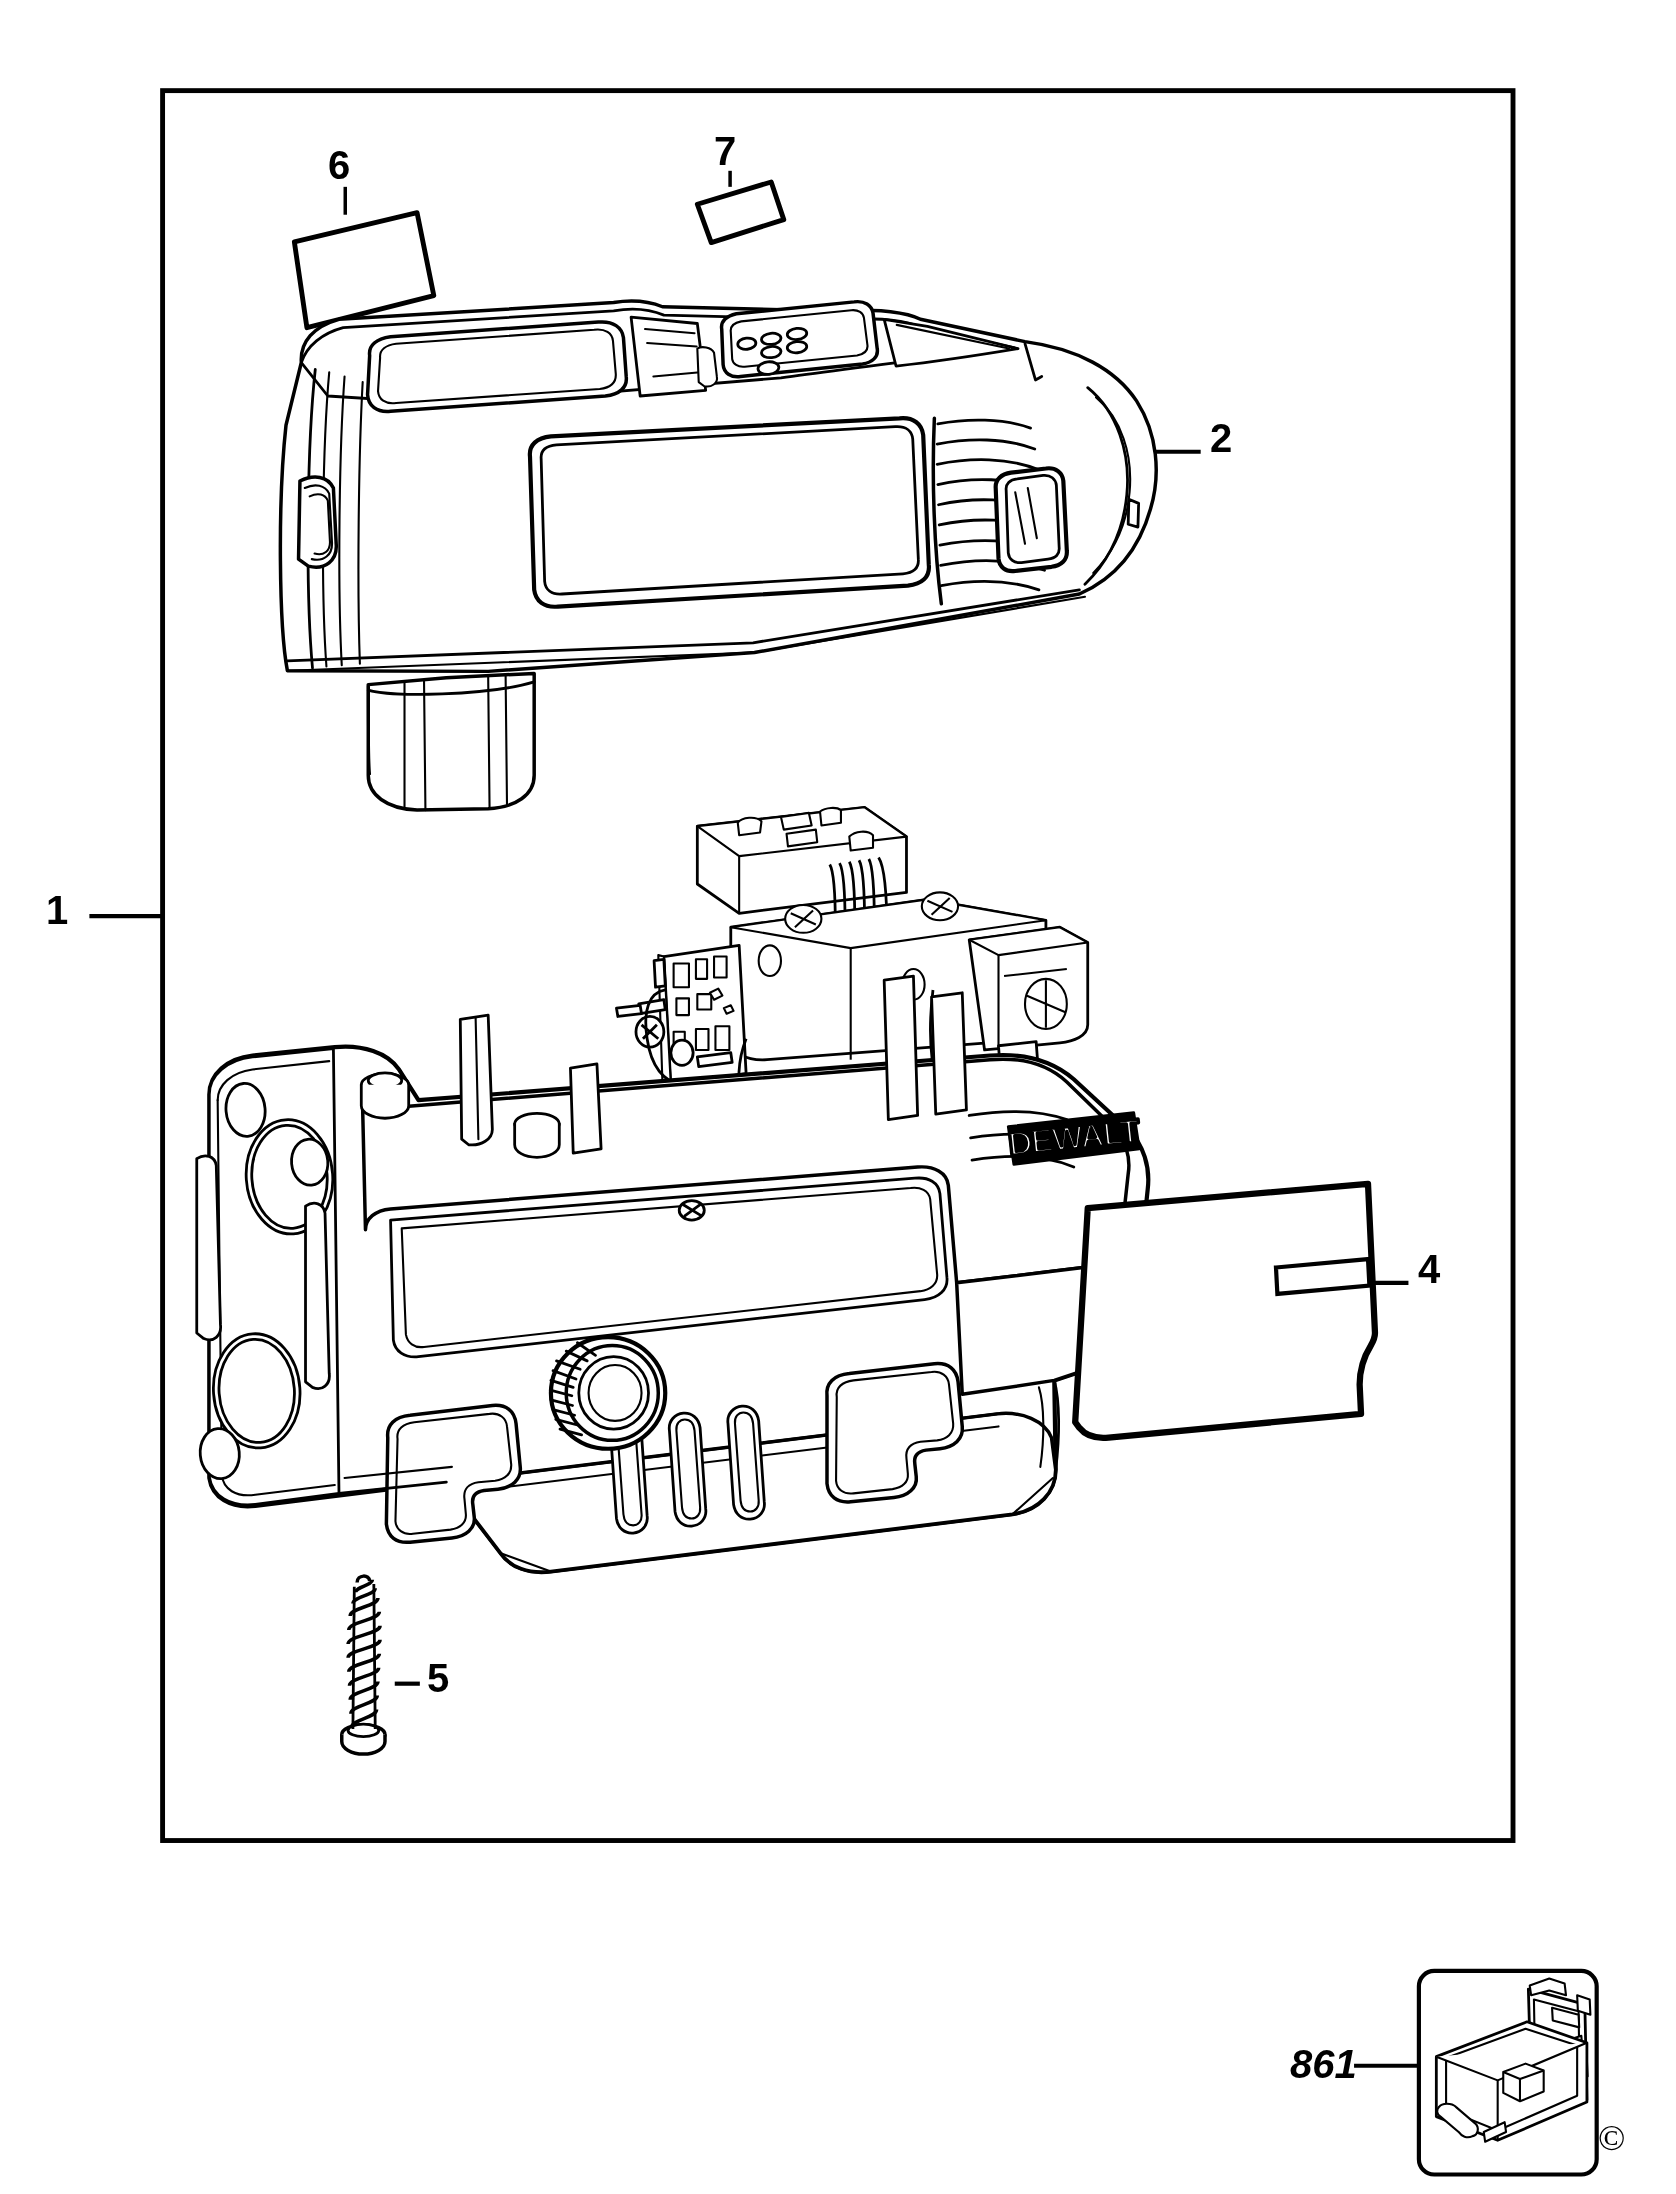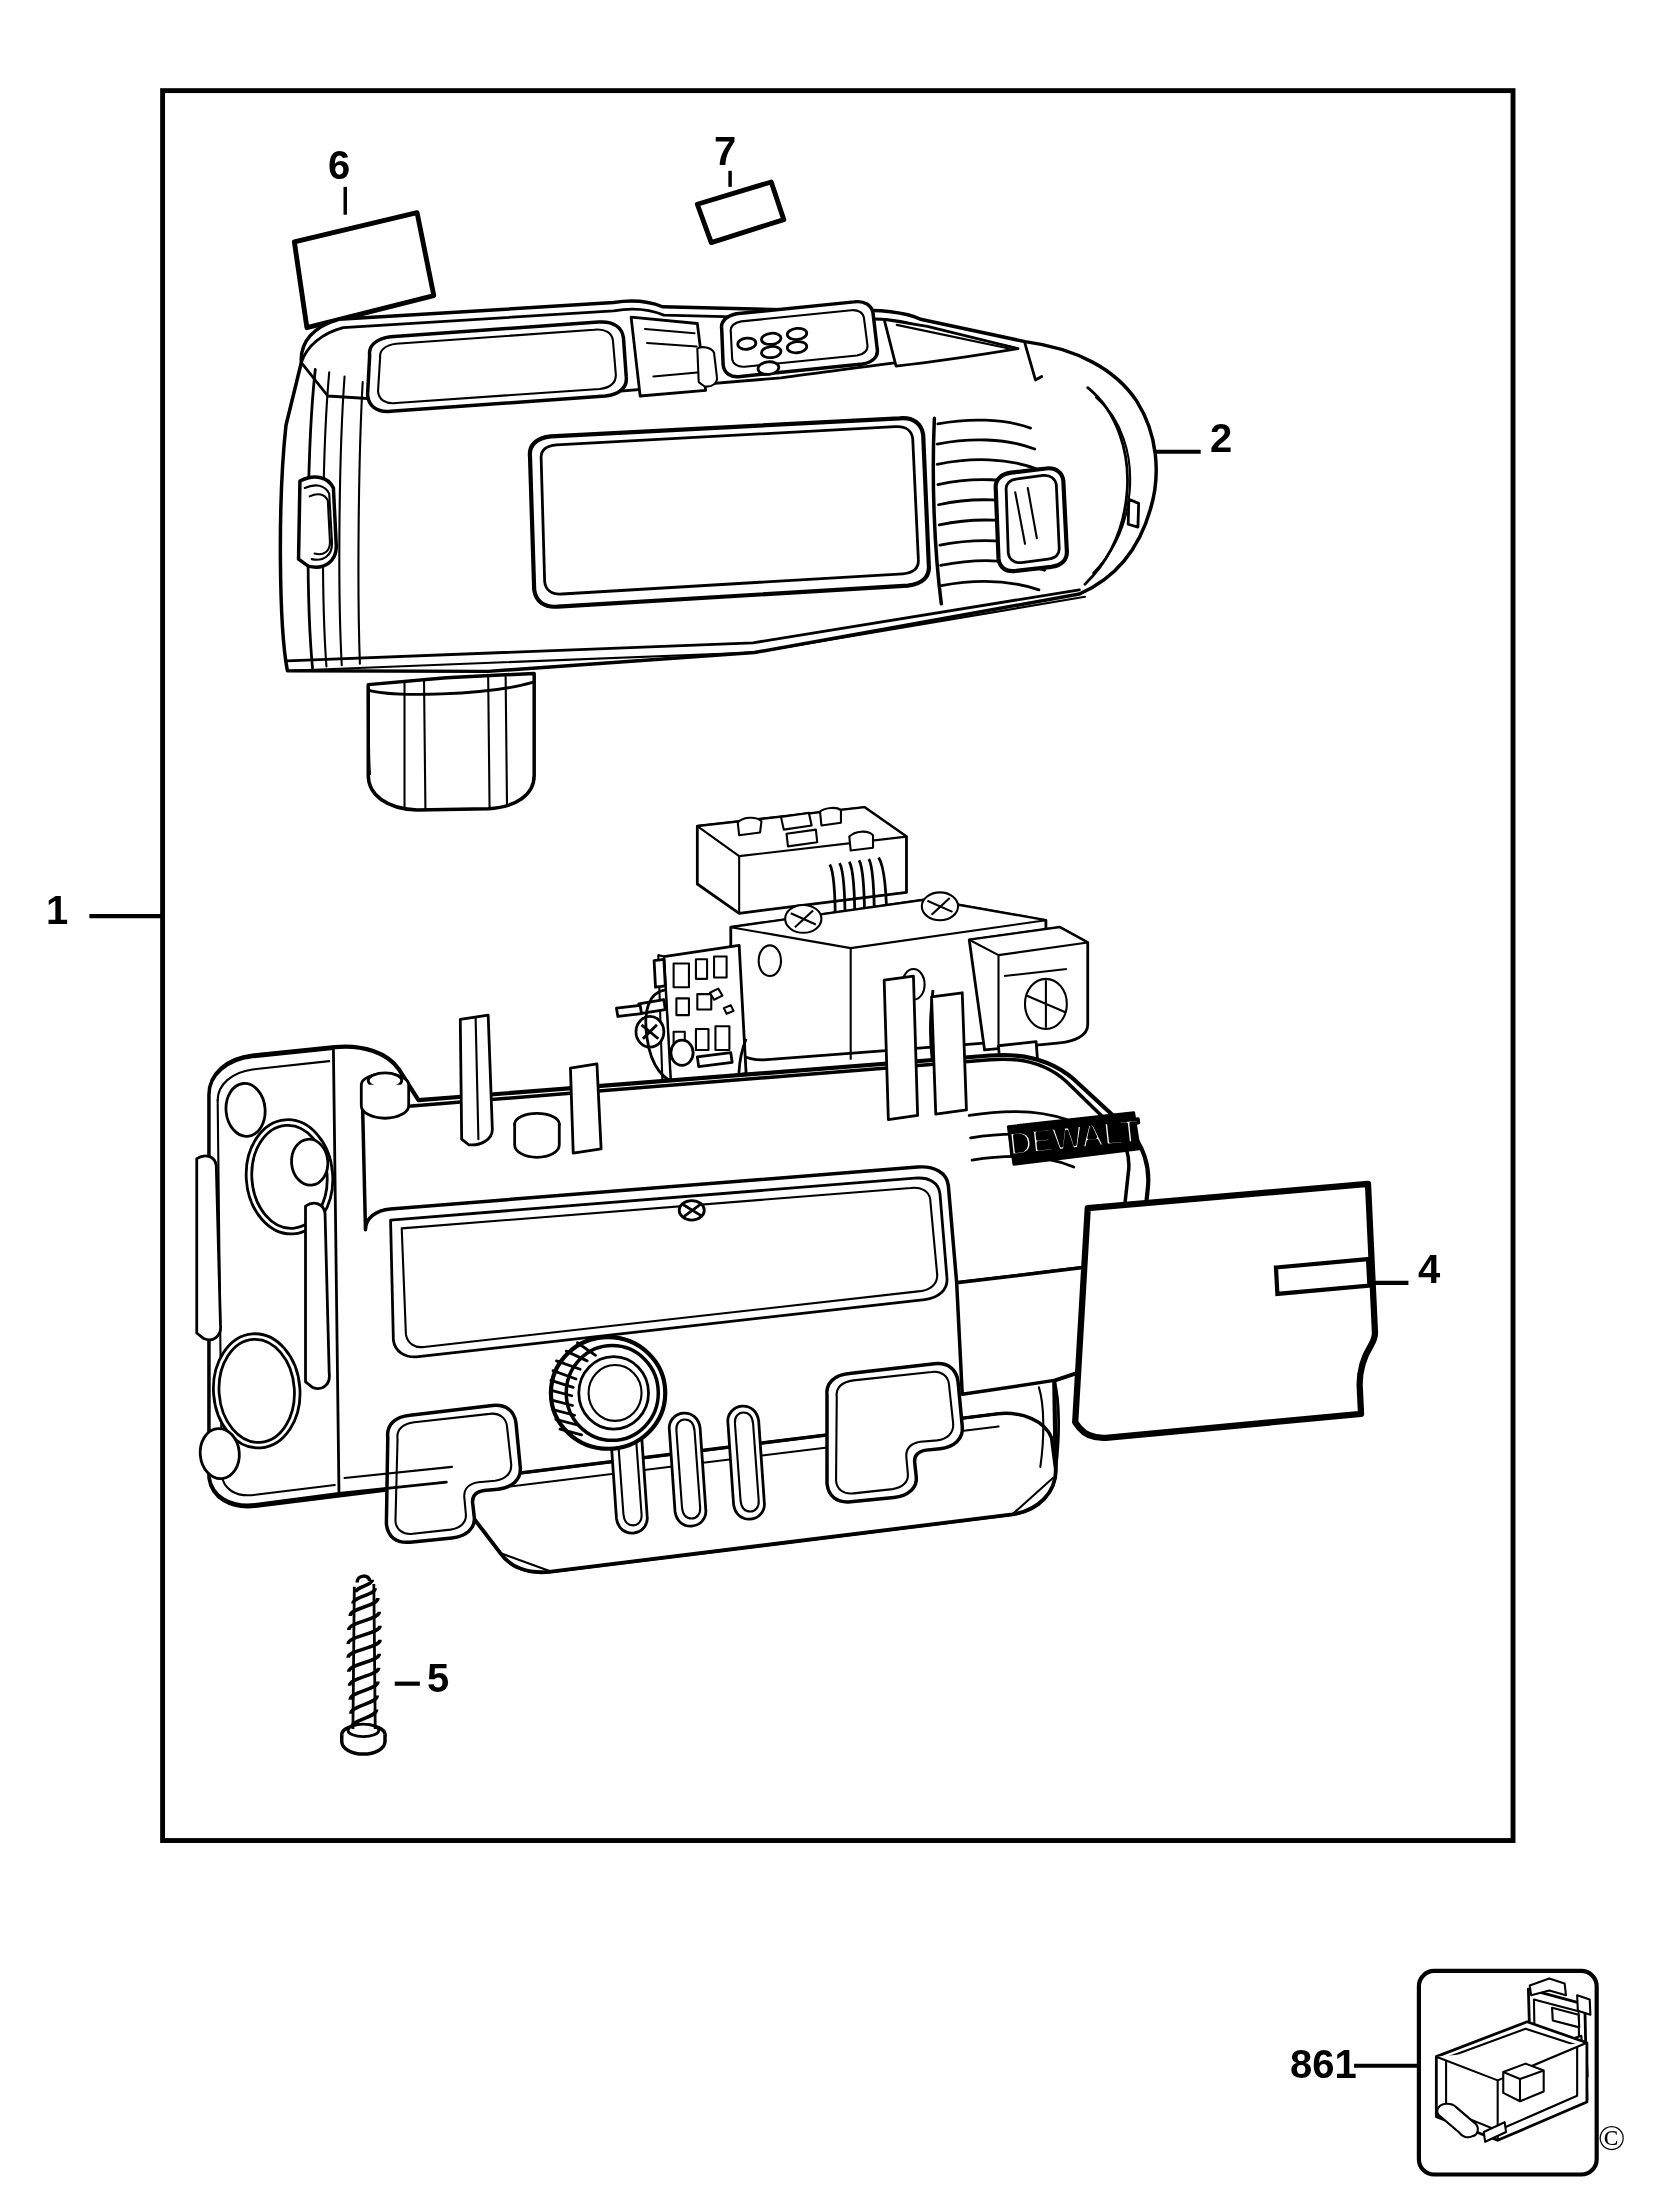--- a/index.html
+++ b/index.html
@@ -511,18 +511,18 @@
   <div class="callout callout-num" style="left:1210px; top:418px;">2</div>
 
   <div class="callout callout-num" style="left:1418px; top:1249px;">4</div>
 
   <div class="callout callout-num" style="left:427px; top:1658px;">5</div>
 
   <div class="callout callout-num" style="left:328px; top:145px;">6</div>
 
   <div class="callout callout-num" style="left:714px; top:131px;">7</div>
 
-  <div class="callout callout-num" style="left:1290px; top:2044px;">861</div>
+  <div class="callout callout-num" style="left:1290px; top:2044px;font-style:italic;">861</div>
 
   <div class="copyright" style="left:1598px; top:2120px;">©</div>
 
 </div>
 
 
 </body></html>

